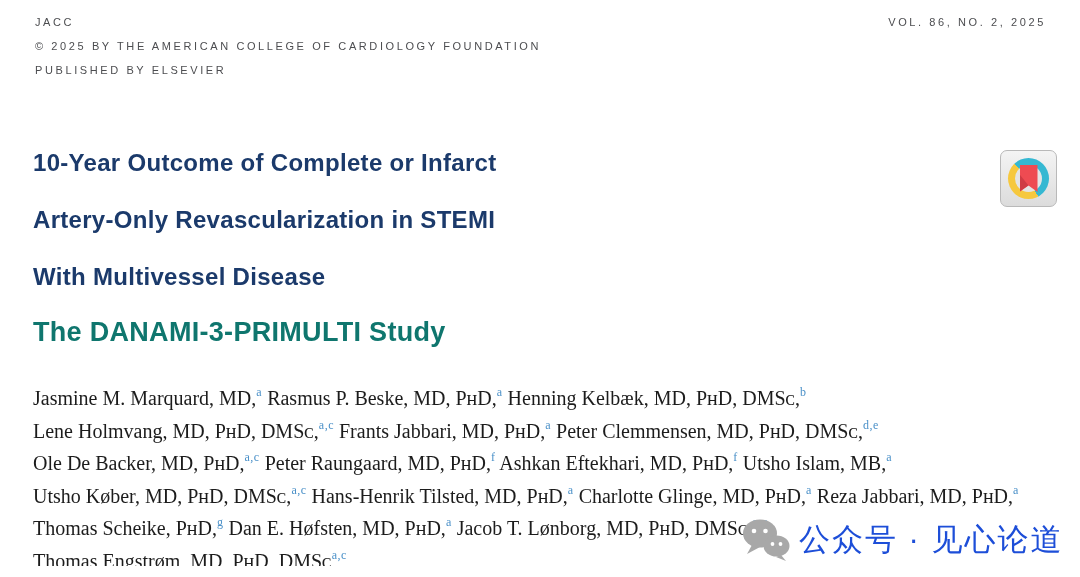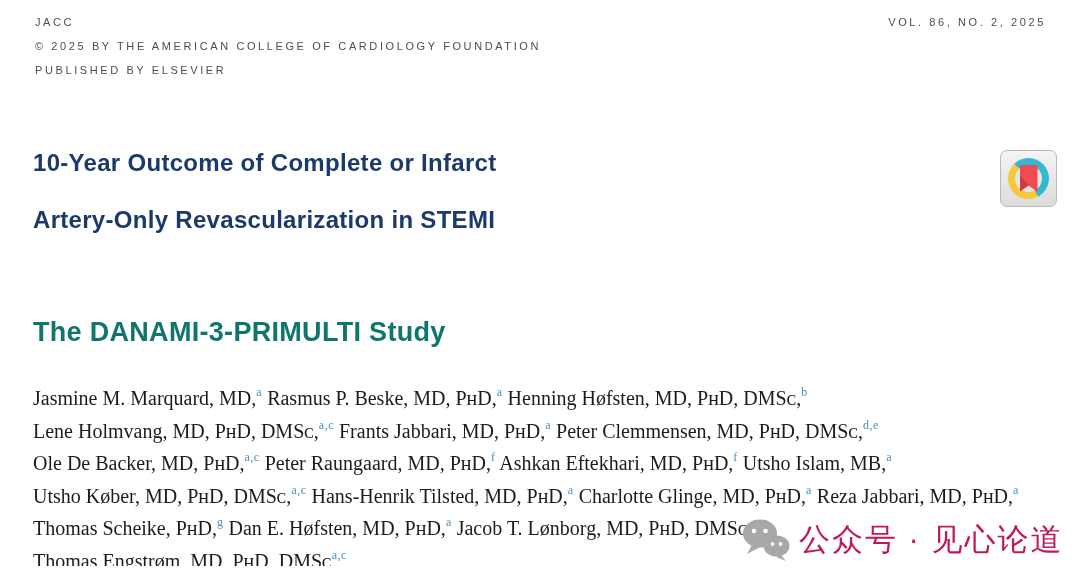--- a/index.html
+++ b/index.html
@@ -60,54 +60,55 @@
   }
   .bm-fold{
     position:absolute;left:0;top:0;width:100%;height:100%;background:#cf3b44;
     clip-path:polygon(0 34%,50% 76%,0 98%);
   }
   
   .watermark{
     position:absolute;left:742px;top:518px;display:flex;align-items:center;gap:9px;
   }
   .wm-text{
-    font-size:31px;color:#be185d;letter-spacing:2px;font-weight:400;
+    font-size:31px;color:#1d4ed8;letter-spacing:2px;font-weight:400;
     font-family:"Liberation Sans",sans-serif;white-space:nowrap;
   }
 </style>
 </head>
 <body>
 
 <div class="page">
 
   <div class="hdr-left">
     <div class="hdr-line">JACC</div>
     <div class="hdr-line">© 2025 BY THE AMERICAN COLLEGE OF CARDIOLOGY FOUNDATION</div>
     <div class="hdr-line">PUBLISHED BY ELSEVIER</div>
   </div>
   <div class="hdr-right">VOL. 86, NO. 2, 2025</div>
 
   <div class="title">
     <div>10-Year Outcome of Complete or Infarct</div>
     <div>Artery-Only Revascularization in STEMI</div>
+    <div>With Multivessel Disease</div>
   </div>
 
   <div class="subtitle">The DANAMI-3-PRIMULTI Study</div>
 
   <div class="badge-btn">
     <div class="ring">
       <div class="ring-hole"></div>
       <div class="bm">
         <div class="bm-fold"></div>
       </div>
     </div>
   </div>
 
   <div class="authors">
-      <div class="author-line"><span>Jasmine M. Marquard, MD,</span><sup class="aff">a</sup><span> Rasmus P. Beske, MD, PʜD,</span><sup class="aff">a</sup><span> Henning Høfsten, MD, PʜD, DMSᴄ,</span><sup class="aff">b</sup></div>
+      <div class="author-line"><span>Jasmine M. Marquard, MD,</span><sup class="aff">a</sup><span> Rasmus P. Beske, MD, PʜD,</span><sup class="aff">a</sup><span> Henning Kelbæk, MD, PʜD, DMSᴄ,</span><sup class="aff">b</sup></div>
       <div class="author-line"><span>Lene Holmvang, MD, PʜD, DMSᴄ,</span><sup class="aff">a,c</sup><span> Frants Jabbari, MD, PʜD,</span><sup class="aff">a</sup><span> Peter Clemmensen, MD, PʜD, DMSᴄ,</span><sup class="aff">d,e</sup></div>
       <div class="author-line"><span>Ole De Backer, MD, PʜD,</span><sup class="aff">a,c</sup><span> Peter Raungaard, MD, PʜD,</span><sup class="aff">f</sup><span> Ashkan Eftekhari, MD, PʜD,</span><sup class="aff">f</sup><span> Utsho Islam, MB,</span><sup class="aff">a</sup></div>
       <div class="author-line"><span>Utsho Køber, MD, PʜD, DMSᴄ,</span><sup class="aff">a,c</sup><span> Hans-Henrik Tilsted, MD, PʜD,</span><sup class="aff">a</sup><span> Charlotte Glinge, MD, PʜD,</span><sup class="aff">a</sup><span> Reza Jabbari, MD, PʜD,</span><sup class="aff">a</sup></div>
       <div class="author-line"><span>Thomas Scheike, PʜD,</span><sup class="aff">g</sup><span> Dan E. Høfsten, MD, PʜD,</span><sup class="aff">a</sup><span> Jacob T. Lønborg, MD, PʜD, DMSᴄ,</span><sup class="aff">a,c</sup></div>
       <div class="author-line"><span>Thomas Engstrøm, MD, PʜD, DMSᴄ</span><sup class="aff">a,c</sup></div>
     </div>
 
   <div class="watermark">
     <svg width="48" height="44" viewBox="0 0 48 44">
       <ellipse cx="18" cy="15.5" rx="17" ry="14" fill="#a8a8a8"></ellipse>

